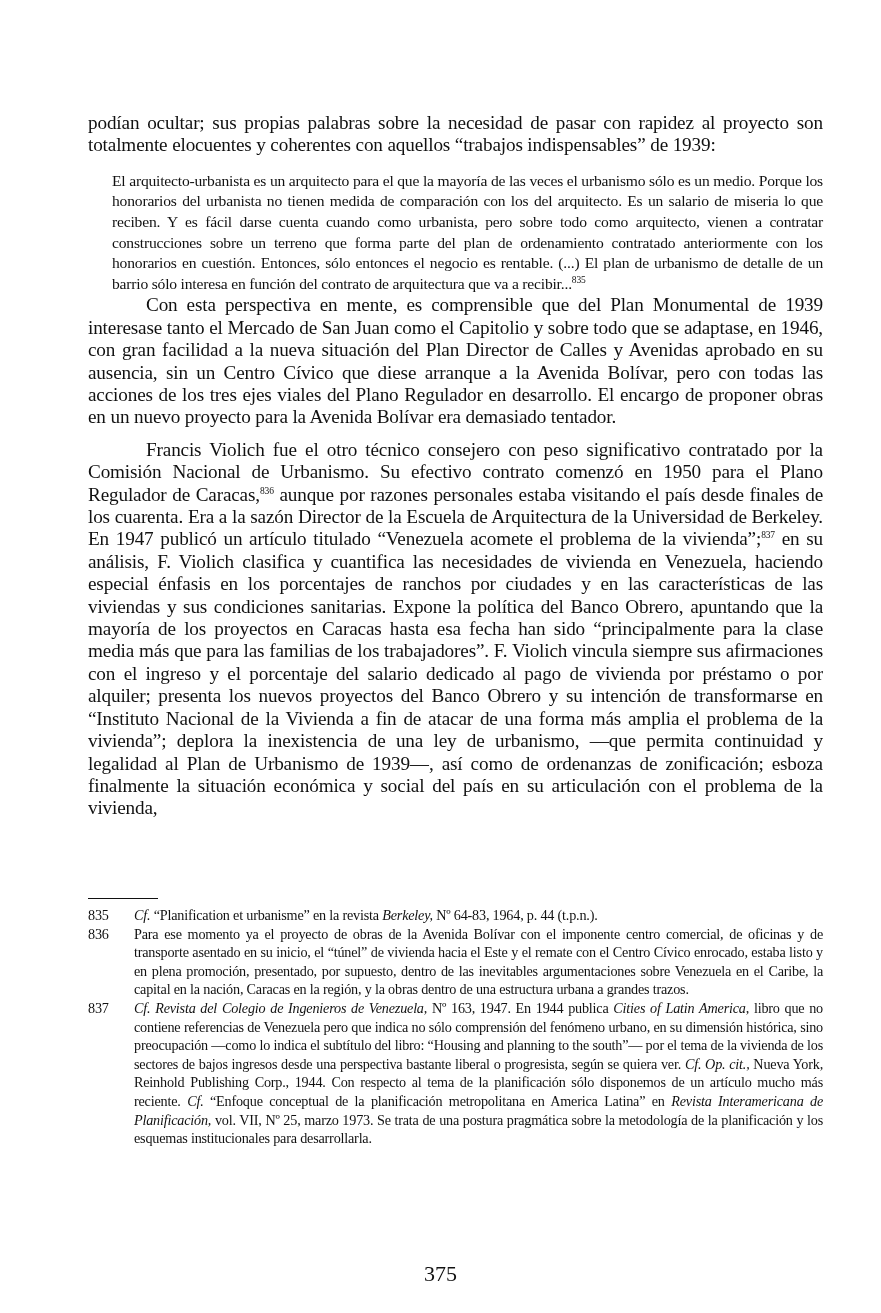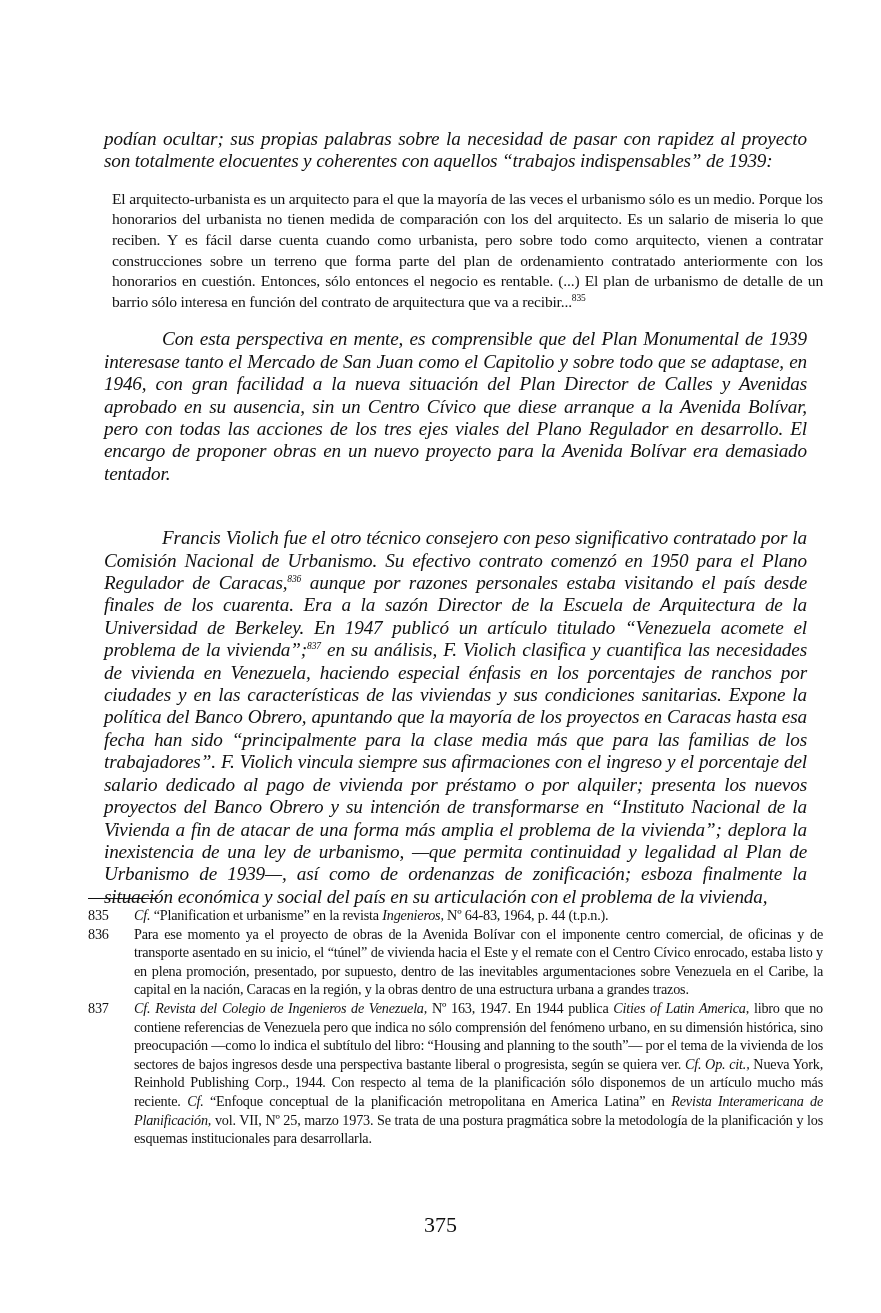--- a/index.html
+++ b/index.html
@@ -2,38 +2,37 @@
 <html><head>
   <meta charset="utf-8">
   <style>
     html, body { margin: 0; padding: 0; background: #ffffff; }
     body {
       width: 881px; height: 1313px; position: relative; overflow: hidden;
       font-family: "Liberation Serif", "DejaVu Serif", serif; color: #111;
     }
     .page { position: absolute; left: 88px; top: 112px; width: 735px; }
     .p {
-      font-size: 19.2px; line-height: 22.4px; text-align: justify; margin: 16px;
+      font-size: 19.2px; line-height: 22.4px; text-align: justify; margin: 0;
       letter-spacing: -0.15px;
-      font-style: italic;
     }
     .indent { text-indent: 58px; }
     .quote {
       margin: 14px 0 0 24px; font-size: 15.6px; line-height: 20.6px;
       text-align: justify; letter-spacing: -0.2px;
     }
     .sup { font-size: 9.5px; vertical-align: super; line-height: 0; }
     .gap { height: 10px; }
     .fn-rule { position: absolute; left: 88px; top: 898px; width: 70px; border-top: 1px solid #111; }
     .footnotes { position: absolute; left: 88px; top: 906px; width: 735px; }
     .fn { display: flex; font-size: 14.2px; line-height: 18.6px; letter-spacing: -0.2px; margin: 0; }
     .fn-num { width: 46px; flex: 0 0 46px; }
     .fn-text { flex: 1; text-align: justify; }
     .page-number {
-      position: absolute; left: 0; width: 881px; top: 1212px; text-align: center;
+      position: absolute; left: 0; width: 881px; top: 1261px; text-align: center;
       font-size: 22px;
     }
     i { font-style: italic; font-family: Liberation Serif, serif; }
   </style>
 </head>
 <body>
 
 <div class="page">
   <p class="p">podían ocultar; sus propias palabras sobre la necesidad de pasar con rapidez al proyecto son totalmente elocuentes y coherentes con aquellos “trabajos indispensables” de 1939:</p>
 
@@ -44,21 +43,21 @@
   <p class="p indent">Con esta perspectiva en mente, es comprensible que del Plan Monumental de 1939 interesase tanto el Mercado de San Juan como el Capitolio y sobre todo que se adaptase, en 1946, con gran facilidad a la nueva situación del Plan Director de Calles y Avenidas aprobado en su ausencia, sin un Centro Cívico que diese arranque a la Avenida Bolívar, pero con todas las acciones de los tres ejes viales del Plano Regulador en desarrollo. El encargo de proponer obras en un nuevo proyecto para la Avenida Bolívar era demasiado tentador.</p>
   <div class="gap"></div>
   <p class="p indent"><span>Francis Violich fue el otro técnico consejero con peso significativo contratado por la Comisión Nacional de Urbanismo. Su efectivo contrato comenzó en 1950 para el Plano Regulador de Caracas,</span><span class="sup">836</span><span> aunque por razones personales estaba visitando el país desde finales de los cuarenta. Era a la sazón Director de la Escuela de Arquitectura de la Universidad de Berkeley. En 1947 publicó un artículo titulado “Venezuela acomete el problema de la vivienda”;</span><span class="sup">837</span><span> en su análisis, F. Violich clasifica y cuantifica las necesidades de vivienda en Venezuela, haciendo especial énfasis en los porcentajes de ranchos por ciudades y en las características de las viviendas y sus condiciones sanitarias. Expone la política del Banco Obrero, apuntando que la mayoría de los proyectos en Caracas hasta esa fecha han sido “principalmente para la clase media más que para las familias de los trabajadores”. F. Violich vincula siempre sus afirmaciones con el ingreso y el porcentaje del salario dedicado al pago de vivienda por préstamo o por alquiler; presenta los nuevos proyectos del Banco Obrero y su intención de transformarse en “Instituto Nacional de la Vivienda a fin de atacar de una forma más amplia el problema de la vivienda”; deplora la inexistencia de una ley de urbanismo, —que permita continuidad y legalidad al Plan de Urbanismo de 1939—, así como de ordenanzas de zonificación; esboza finalmente la situación económica y social del país en su articulación con el problema de la vivienda,</span></p>
 </div>
 
 <div class="fn-rule"></div>
 
 <div class="footnotes">
   <div class="fn">
     <span class="fn-num">835</span>
-    <span class="fn-text"><i>Cf.</i><span> “Planification et urbanisme” en la revista </span><i>Ingenieros,</i><span> Nº 64-83, 1964, p. 44 (t.p.n.).</span></span>
+    <span class="fn-text"><i>Cf.</i><span> “Planification et urbanisme” en la revista </span><i>Berkeley,</i><span> Nº 64-83, 1964, p. 44 (t.p.n.).</span></span>
   </div>
   <div class="fn">
     <span class="fn-num">836</span>
     <span class="fn-text"><span>Para ese momento ya el proyecto de obras de la Avenida Bolívar con el imponente centro comercial, de oficinas y de transporte asentado en su inicio, el “túnel” de vivienda hacia el Este y el remate con el Centro Cívico enrocado, estaba listo y en plena promoción, presentado, por supuesto, dentro de las inevitables argumentaciones sobre Venezuela en el Caribe, la capital en la nación, Caracas en la región, y la obras dentro de una estructura urbana a grandes trazos.</span></span>
   </div>
   <div class="fn">
     <span class="fn-num">837</span>
     <span class="fn-text"><i>Cf. Revista del Colegio de Ingenieros de Venezuela,</i><span> Nº 163, 1947. En 1944 publica </span><i>Cities of Latin America</i><span>, libro que no contiene referencias de Venezuela pero que indica no sólo comprensión del fenómeno urbano, en su dimensión histórica, sino preocupación —como lo indica el subtítulo del libro: “Housing and planning to the south”— por el tema de la vivienda de los sectores de bajos ingresos desde una perspectiva bastante liberal o progresista, según se quiera ver. </span><i>Cf. Op. cit.,</i><span> Nueva York, Reinhold Publishing Corp., 1944. Con respecto al tema de la planificación sólo disponemos de un artículo mucho más reciente. </span><i>Cf.</i><span> “Enfoque conceptual de la planificación metropolitana en America Latina” en </span><i>Revista Interamericana de Planificación,</i><span> vol. VII, Nº 25, marzo 1973. Se trata de una postura pragmática sobre la metodología de la planificación y los esquemas institucionales para desarrollarla.</span></span>
   </div>
 </div>

